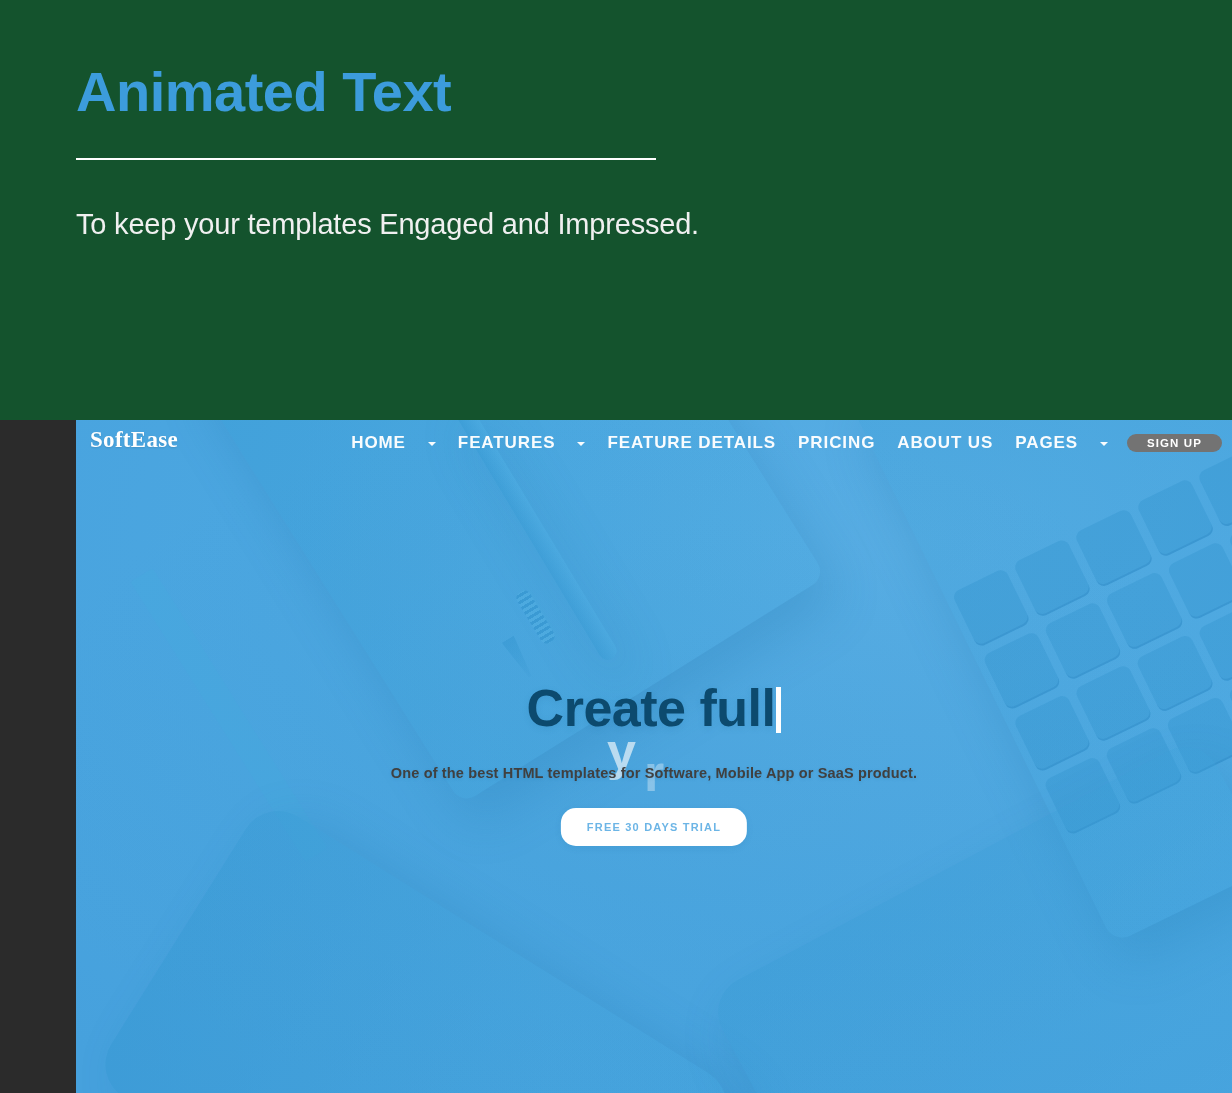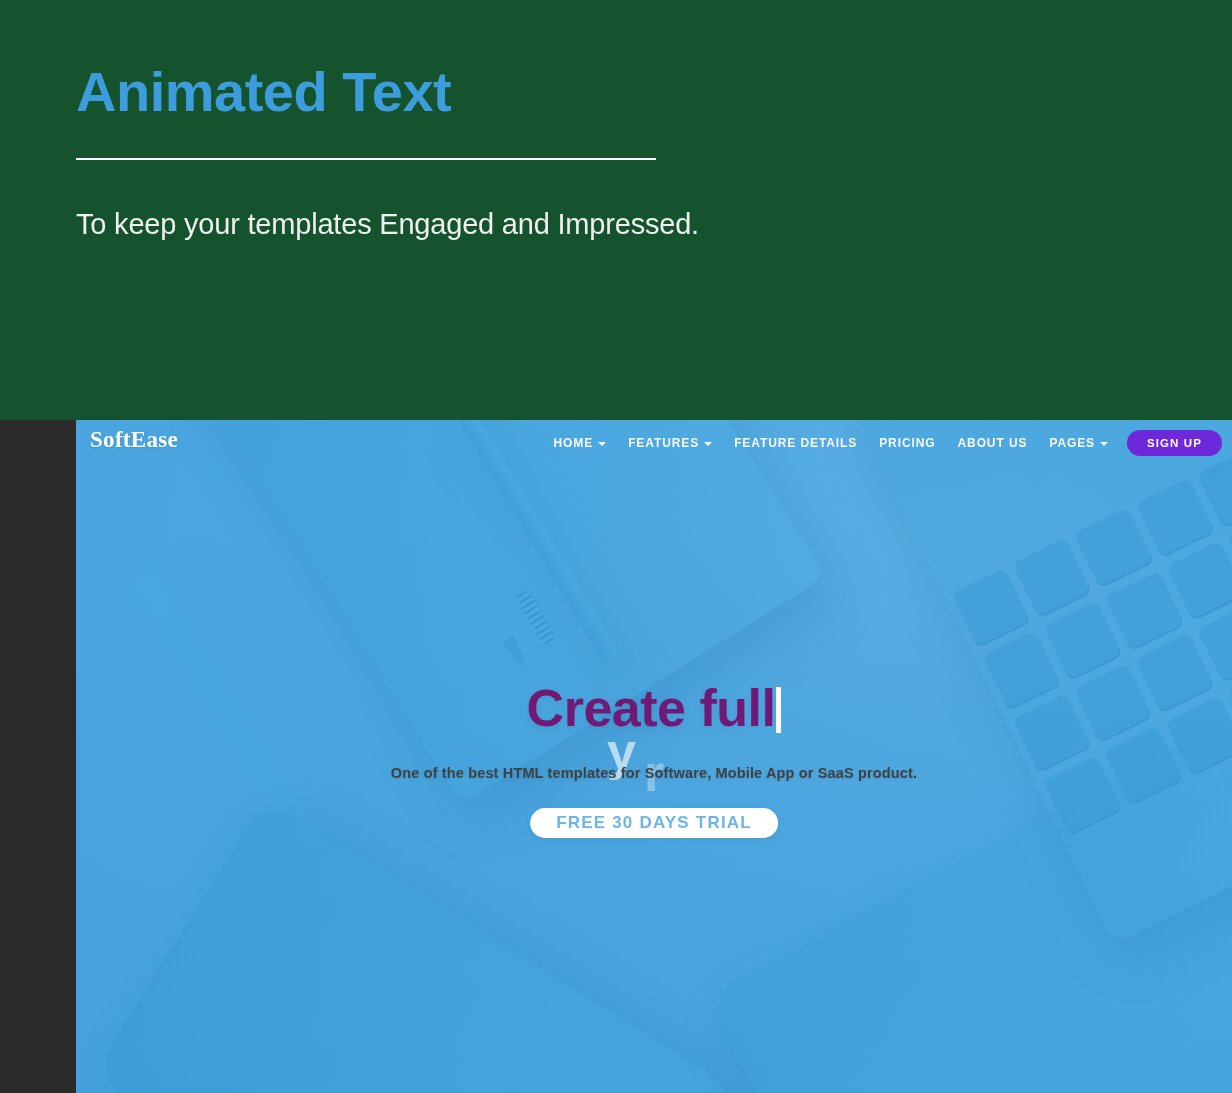--- a/index.html
+++ b/index.html
@@ -214,51 +214,51 @@
     right: 10px;
     top: 8px;
     display: flex;
     align-items: center;
     gap: 0;
   }
 
   .nav-item {
     display: flex;
     align-items: center;
-    gap: 5px;
+    gap: 22px;
     padding: 0 11px;
     height: 30px;
-    font-size: 12px;
+    font-size: 17px;
     font-weight: bold;
     letter-spacing: 0.9px;
     color: #ffffff;
     text-transform: uppercase;
     white-space: nowrap;
     cursor: pointer;
     opacity: 0.97;
   }
 
   .caret {
     display: inline-block;
     width: 0; height: 0;
     border-left: 4px solid transparent;
     border-right: 4px solid transparent;
     border-top: 4px solid #ffffff;
     margin-top: 2px;
   }
 
   .signup-btn {
     margin-left: 8px;
-    height: 26px;
+    height: 18px;
     padding: 0 20px;
     display: flex;
     align-items: center;
     border: none;
     border-radius: 16px;
-    background: #6d28d9;
+    background: #737373;
     color: #ffffff;
     font-family: "Liberation Sans", sans-serif;
     font-size: 11.5px;
     font-weight: bold;
     letter-spacing: 1.1px;
     text-transform: uppercase;
     cursor: pointer;
     white-space: nowrap;
   }
 
@@ -273,21 +273,21 @@
   }
 
   .headline {
     position: absolute;
     left: 0;
     top: 262px;
     width: 100%;
     text-align: center;
     font-size: 52px;
     font-weight: bold;
-    color: #701a75;
+    color: #0c4a6e;
     letter-spacing: -0.5px;
     line-height: 1;
     white-space: nowrap;
     text-shadow: 0 2px 6px rgba(40,120,170,0.20);
   }
 
   .headline .typed {
     display: inline;
   }
 
@@ -332,31 +332,31 @@
     white-space: nowrap;
     text-shadow: 0 1px 3px rgba(40,120,170,0.25);
   }
 
   .trial-btn {
     position: absolute;
     left: 50%;
     top: 388px;
     transform: translateX(-50%);
     pointer-events: auto;
-    height: 30px;
+    height: 38px;
     padding: 0 26px;
     display: flex;
     align-items: center;
     justify-content: center;
     border: none;
     border-radius: 15px;
     background: #ffffff;
     color: #6cb5e6;
     font-family: "Liberation Sans", sans-serif;
-    font-size: 17px;
+    font-size: 11px;
     font-weight: bold;
     letter-spacing: 1.2px;
     text-transform: uppercase;
     cursor: pointer;
     white-space: nowrap;
     box-shadow: 0 2px 6px rgba(30,110,160,0.12);
   }
 </style>
 </head>
 <body>

